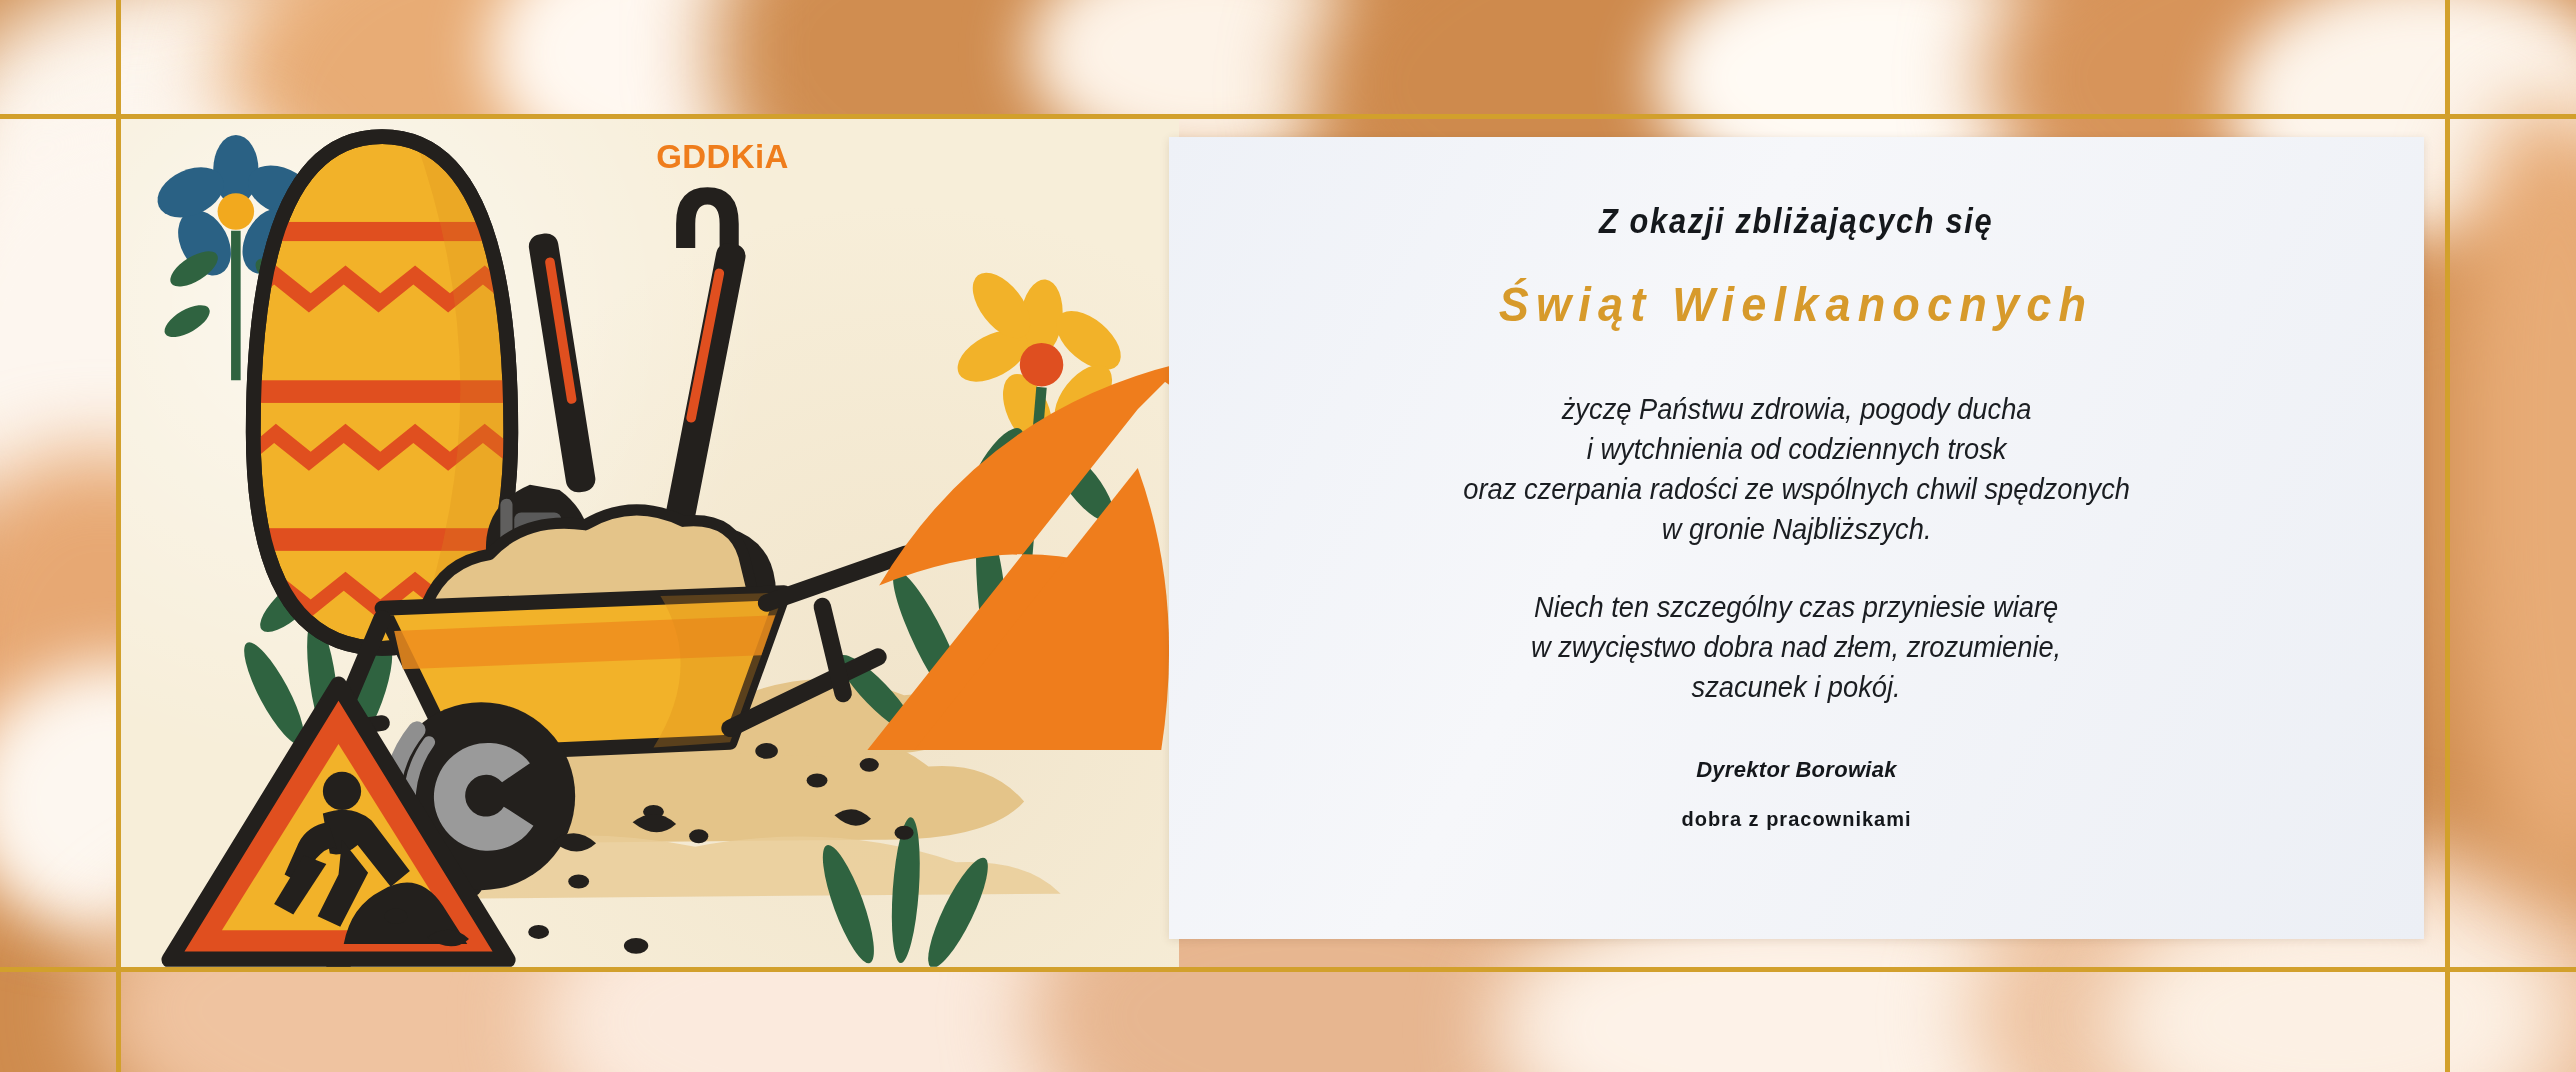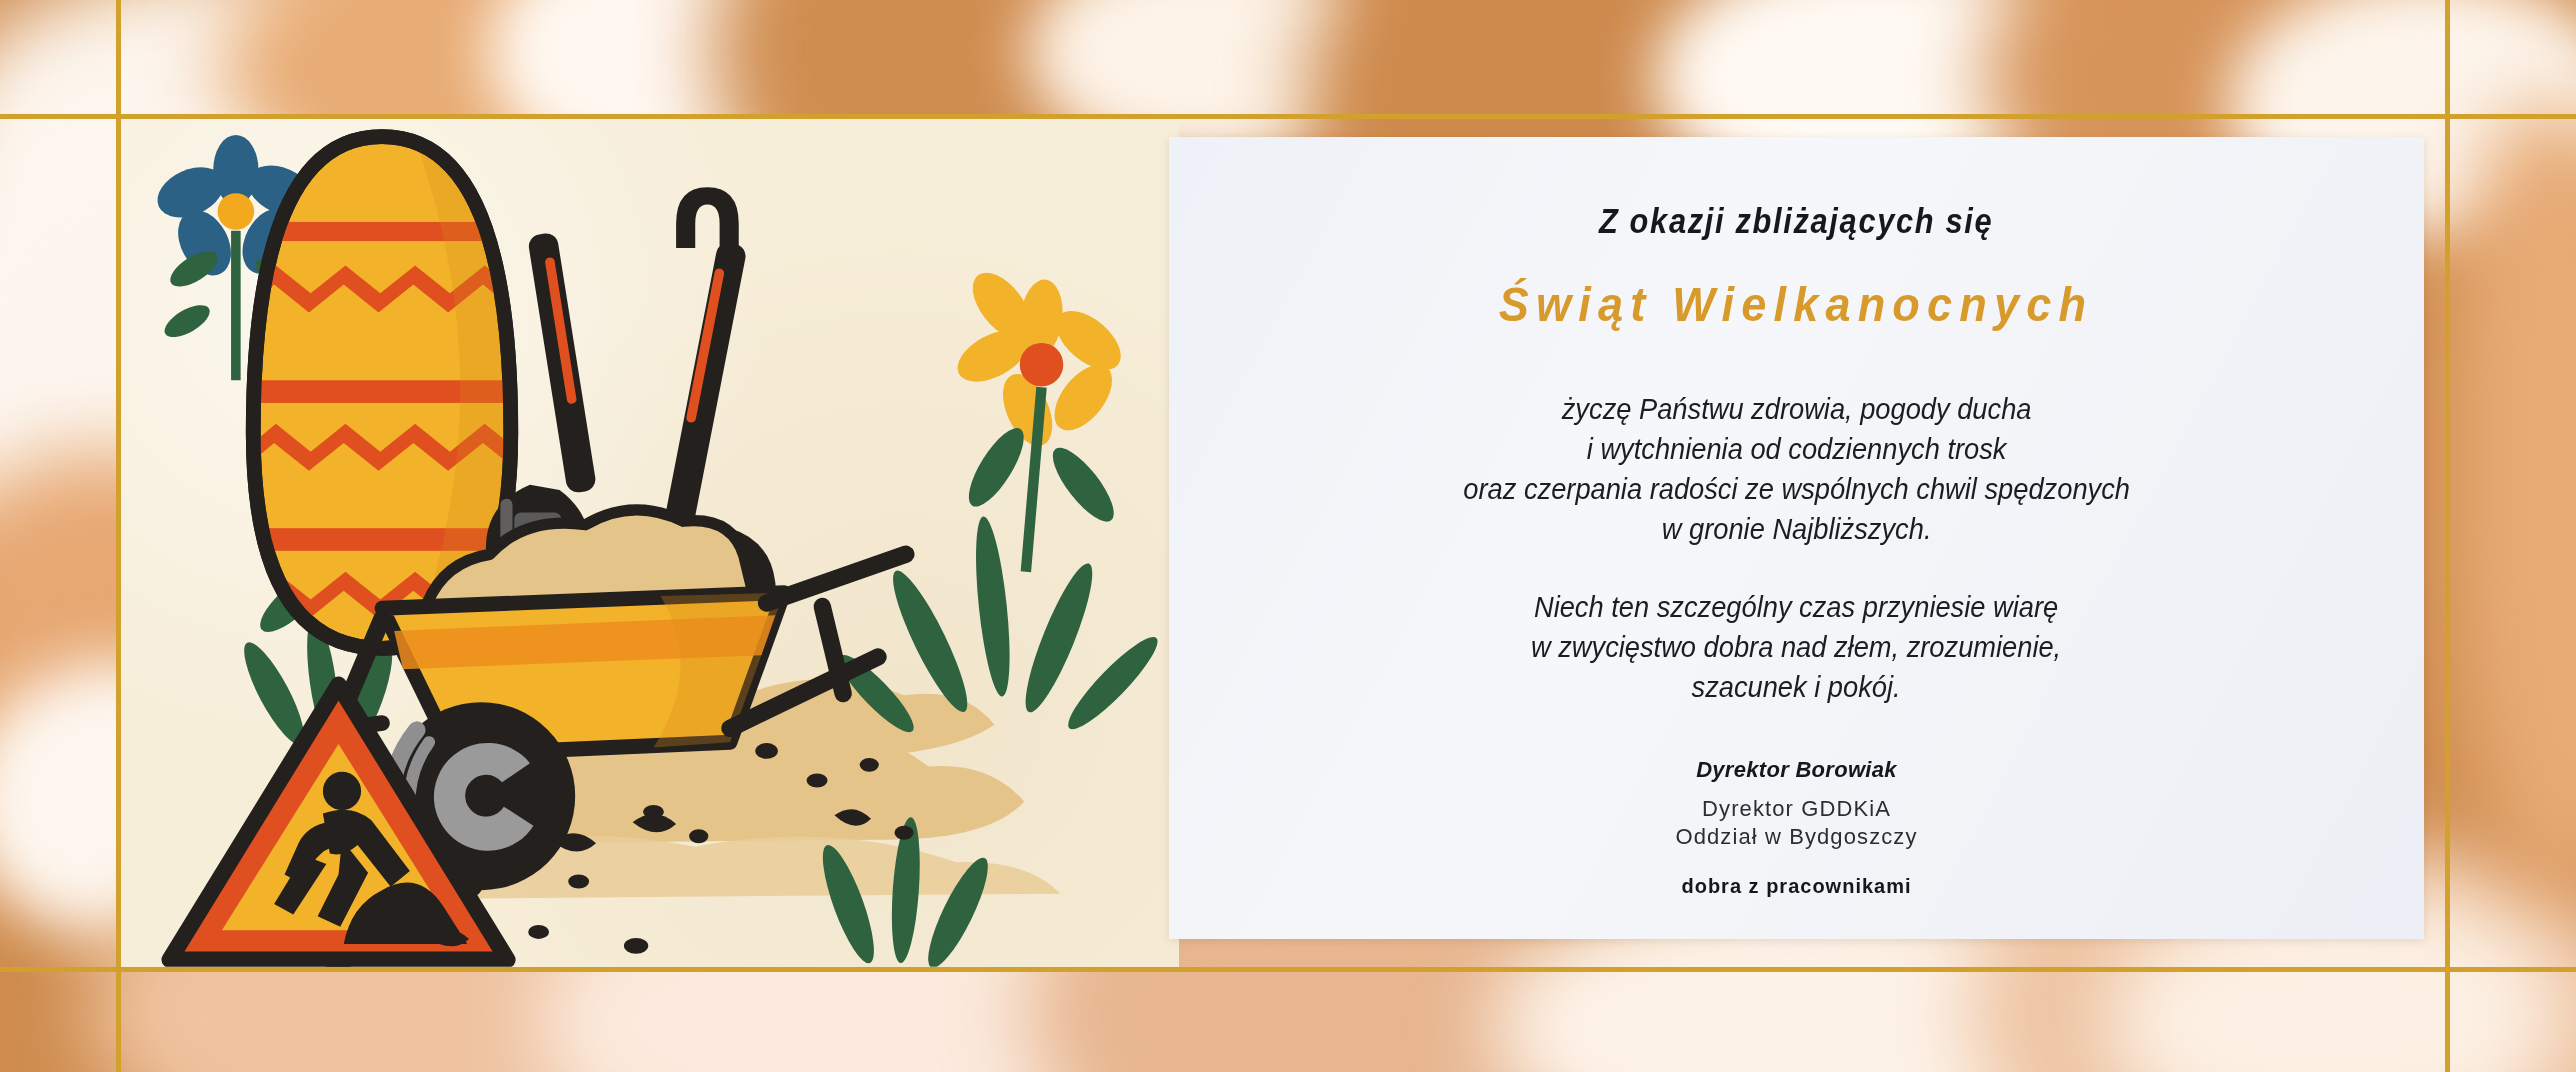--- a/index.html
+++ b/index.html
@@ -307,20 +307,29 @@
           <ellipse cx="316" cy="916" rx="13" ry="9"></ellipse>
           <ellipse cx="480" cy="934" rx="12" ry="8"></ellipse>
           <path d="M352 940 q26 -18 48 2 q-20 18 -48 -2z"></path>
           <ellipse cx="592" cy="950" rx="14" ry="9"></ellipse>
           <ellipse cx="900" cy="820" rx="11" ry="8"></ellipse>
         </g>
 
       </g>
     </svg>
 
+    <div id="logo">
+      <svg width="157" height="73" viewBox="0 0 180 84" xmlns="http://www.w3.org/2000/svg">
+        <path d="M98 6 q16 -2 22 14 l10 54 l-34 0 l0 -46 q0 -14 -10 -18z" fill="#ef7d1c"></path>
+        <path d="M92 8 q-34 8 -52 38 q20 -8 36 -4 l-28 32 l-10 0 l46 -58 z" fill="#ef7d1c"></path>
+        <path d="M46 74 l38 -48 q8 22 4 48z" fill="#ef7d1c"></path>
+        <circle cx="110" cy="14" r="4" fill="#f7eed9"></circle>
+      </svg>
+      <div class="logo-word">GDDKiA</div>
+    </div>
   </div>
 
   <div id="card">
     <div class="inner">
       <div class="line1">Z okazji zbliżających się</div>
       <div class="line2">Świąt Wielkanocnych</div>
 
       <div class="para para1">
         <div>życzę Państwu zdrowia, pogody ducha</div>
         <div>i wytchnienia od codziennych trosk</div>
@@ -328,22 +337,18 @@
         <div>w gronie Najbliższych.</div>
       </div>
 
       <div class="para para2">
         <div>Niech ten szczególny czas przyniesie wiarę</div>
         <div>w zwycięstwo dobra nad złem, zrozumienie,</div>
         <div>szacunek i pokój.</div>
       </div>
 
       <div class="sig-name">Dyrektor Borowiak</div>
-      <div class="sig-role">
-        <div>Dyrektor GDDKiA</div>
-        <div>Oddział w Bydgoszczy</div>
-      </div>
       <div class="sig-with">dobra z pracownikami</div>
     </div>
   </div>
 
 </div>
 
 
 </body></html>

